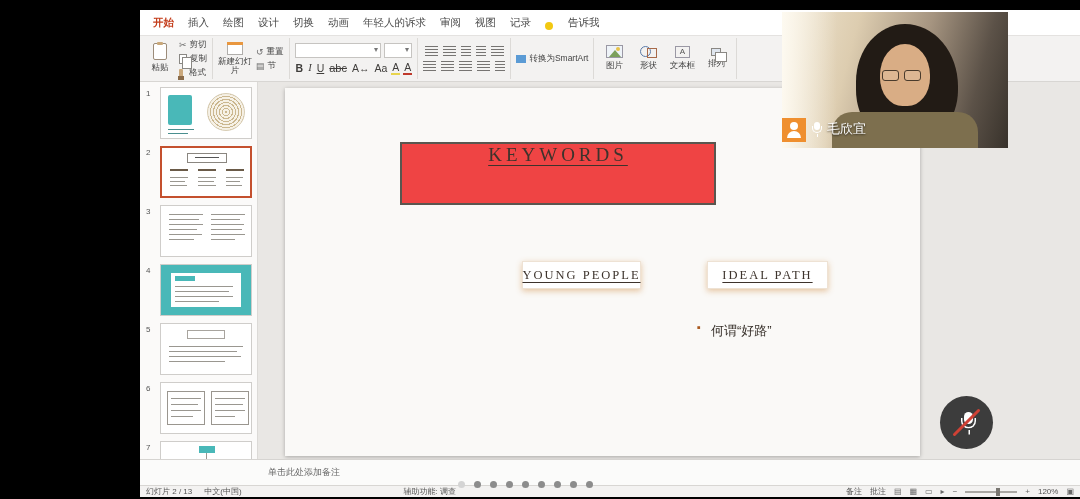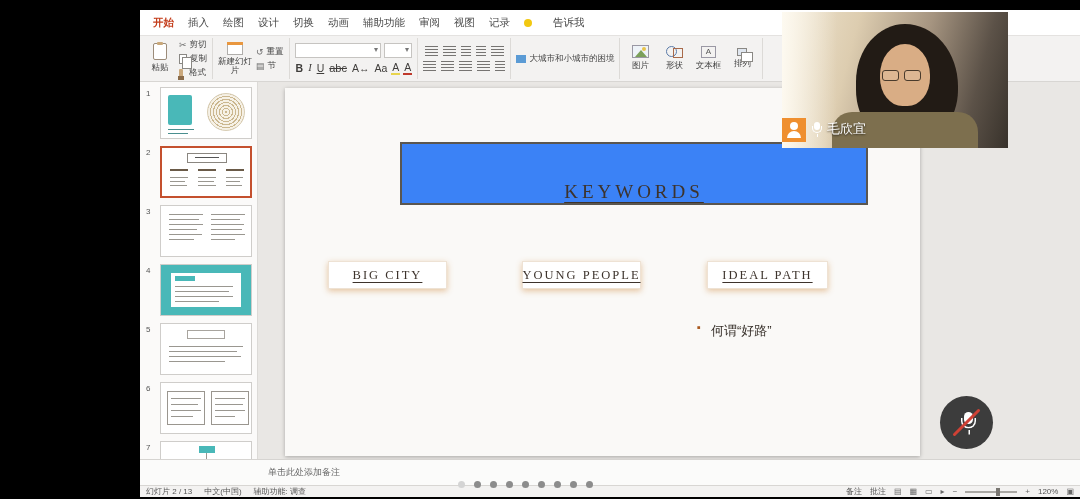--- a/index.html
+++ b/index.html
@@ -6,21 +6,21 @@
   html,body{width:1080px;height:499px}
   body{background:#000;font-family:"Liberation Sans",sans-serif;position:relative;overflow:hidden}
 
   
   .ppt{position:absolute;left:140px;top:10px;width:940px;height:487px;background:#f3f2f1;z-index:1}
 
   
   .tabrow{position:absolute;left:0;top:0;right:0;height:26px;background:#fff;border-bottom:1px solid #e4e2e0;display:flex;align-items:center;padding-left:6px;font-size:10.5px;color:#4a4a4a}
   .tab{padding:8px 7px;line-height:25px;white-space:nowrap;cursor:default}
   .tab.active{color:#c43e1c;box-shadow:inset 0 -2px 0 #c43e1c;font-weight:bold}
-  .tellme{display:flex;align-items:center;gap:21px;padding:0 7px}
+  .tellme{display:flex;align-items:flex-end;gap:15px;padding:0 7px}
   .bulb{width:8px;height:8px;border-radius:50%;background:#f2c811;display:inline-block}
 
   
   .ribbon{position:absolute;left:0;top:26px;right:0;height:46px;background:#f3f2f1;border-bottom:1px solid #d8d6d3;display:flex;align-items:stretch;padding:2px 0;font-size:8.5px;color:#444}
   .grp{display:flex;align-items:center;gap:4px;padding:0 5px;border-right:1px solid #dcdad7}
   .bigbtn{display:flex;flex-direction:column;align-items:center;justify-content:center;gap:2px;min-width:30px;height:100%}
   .smallcol{display:flex;flex-direction:column;justify-content:center;gap:2px}
   .smallbtn{display:flex;align-items:center;gap:3px;white-space:nowrap}
   .ico{display:inline-block;font-size:9px;line-height:10px;color:#6a6a6a}
   .clip{width:14px;height:17px;background:#fff;border:1px solid #9c8c7a;border-radius:2px;position:relative}
@@ -66,37 +66,37 @@
   .thumbs{position:absolute;left:0;top:0;bottom:0;width:118px;background:#fbfaf9;border-right:1px solid #dcdad7;padding-top:5px;overflow:hidden}
   .trow{position:relative;height:52px;margin-bottom:7px}
   .num{position:absolute;left:6px;top:2px;font-size:8px;color:#555}
   .thumb{position:absolute;left:20px;top:0;width:92px;height:52px;background:#fff;border:1px solid #cfcdca;overflow:hidden}
   .thumb.selected{border:2px solid #c4502e}
   .teal{background:#49b8b8}
 
   .editor{position:absolute;left:118px;top:0;right:0;bottom:0}
   .slide{position:absolute;left:27px;top:6px;width:635px;height:368px;background:#faf9f7;box-shadow:0 1px 4px rgba(0,0,0,.28)}
 
-  .kwtitle{position:absolute;left:115px;top:54px;width:468px;height:63px;border:2px solid #5a564f;background:#3b82f6;display:flex;align-items:flex-end;justify-content:center}
+  .kwtitle{position:absolute;left:115px;top:54px;width:316px;height:63px;border:2px solid #5a564f;background:#ef4444;display:flex;align-items:flex-start;justify-content:center}
   .kwtitle span{font-family:"Liberation Serif",serif;font-size:19px;letter-spacing:4px;color:#3d332c;text-decoration:underline;text-underline-offset:4px}
   .kwhead{position:absolute;top:173px;height:28px;background:#fff;border:1px solid #eee2d4;box-shadow:0 2px 6px rgba(205,130,50,.45);display:flex;align-items:center;justify-content:center}
   .kwhead span{font-family:"Liberation Serif",serif;font-size:12.5px;letter-spacing:2px;color:#3d332c;text-decoration:underline;text-underline-offset:3px;white-space:nowrap}
   .kh1{left:43px;width:119px}.kh2{left:237px;width:119px}.kh3{left:422px;width:121px}
   .kwlist{position:absolute;top:234px;list-style:none}
   .kl1{left:37px;width:185px}.kl2{left:227px;width:185px}.kl3{left:412px;width:175px}
   .kwlist li{position:relative;padding-left:14px;margin-bottom:7px;font-size:13px;color:#362f29;white-space:nowrap}
   .kwlist li::before{content:"▪";position:absolute;left:0;top:-1px;color:#a9581e;font-size:11px}
 
   
   .notesbar{position:absolute;left:0;right:0;bottom:12px;height:26px;background:#fbfbfa;border-top:1px solid #d6d4d1;display:flex;align-items:center;padding-left:128px;font-size:9px;color:#666}
   .dots{position:absolute;left:318px;top:471px;display:flex;gap:9px;z-index:5}
   .dot{width:7px;height:7px;border-radius:50%;background:#8c8c8c}
   .dot.first{background:#d4d4d4}
   .statusbar{position:absolute;left:0;right:0;bottom:0;height:12px;background:#f3f2f1;border-top:1px solid #d8d6d3;display:flex;align-items:center;font-size:8px;color:#555;padding:0 6px;gap:12px;white-space:nowrap}
-  .acc{}
+  .acc{margin-left:150px}
   .sright{margin-left:auto;display:flex;align-items:center;gap:8px}
   .vicon{font-size:8px;color:#666}
   .ztrack{width:52px;height:2px;background:#a9a7a3;position:relative}
   .zthumb{position:absolute;left:60%;top:-3px;width:4px;height:8px;background:#797671}
 
   
   .webcam{position:absolute;left:782px;top:12px;width:226px;height:136px;z-index:20;overflow:hidden;background:linear-gradient(105deg,#f0e6d2 0%,#ddcdb0 30%,#a59480 58%,#5c5248 82%,#38322b 100%)}
   .wlight{position:absolute;left:0;top:0;width:55px;height:100%;background:linear-gradient(90deg,rgba(255,252,244,.9),rgba(255,252,244,0))}
   .hair{position:absolute;left:74px;top:12px;width:102px;height:120px;background:#221b15;border-radius:48% 52% 45% 45%}
   .face{position:absolute;left:98px;top:32px;width:50px;height:62px;background:#d9ad85;border-radius:50% 50% 45% 45%}
@@ -126,21 +126,21 @@
 
 <div class="ppt">
 
   <div class="tabrow">
     <span class="tab active">开始</span>
     <span class="tab">插入</span>
     <span class="tab">绘图</span>
     <span class="tab">设计</span>
     <span class="tab">切换</span>
     <span class="tab">动画</span>
-    <span class="tab">辅助功能</span>
+    <span class="tab">年轻人的诉求</span>
     <span class="tab">审阅</span>
     <span class="tab">视图</span>
     <span class="tab">记录</span>
     <span class="tellme">
       <span class="bulb"></span>
       <span>告诉我</span>
     </span>
   </div>
 
   <div class="ribbon">
@@ -212,21 +212,21 @@
         <span class="li"></span>
         <span class="li"></span>
         <span class="li"></span>
         <span class="li short"></span>
       </div>
     </div>
 
     <div class="grp">
       <div class="smarttxt">
         <span class="sa-ico"></span>
-        <span>大城市和小城市的困境</span>
+        <span>转换为SmartArt</span>
       </div>
     </div>
 
     <div class="grp">
       <div class="insbtn">
         <span class="pic"></span>
         <span>图片</span>
       </div>
       <div class="insbtn">
         <span class="shp"></span>
@@ -346,23 +346,20 @@
       </div>
 
     </div>
 
     <div class="editor">
       <div class="slide">
         <div class="kwtitle">
           <span>KEYWORDS</span>
         </div>
 
-        <div class="kwhead kh1">
-          <span>BIG CITY</span>
-        </div>
         <div class="kwhead kh2">
           <span>YOUNG PEOPLE</span>
         </div>
         <div class="kwhead kh3">
           <span>IDEAL PATH</span>
         </div>
 
         <ul class="kwlist kl3">
           <li>何谓“好路”</li>
         </ul>

